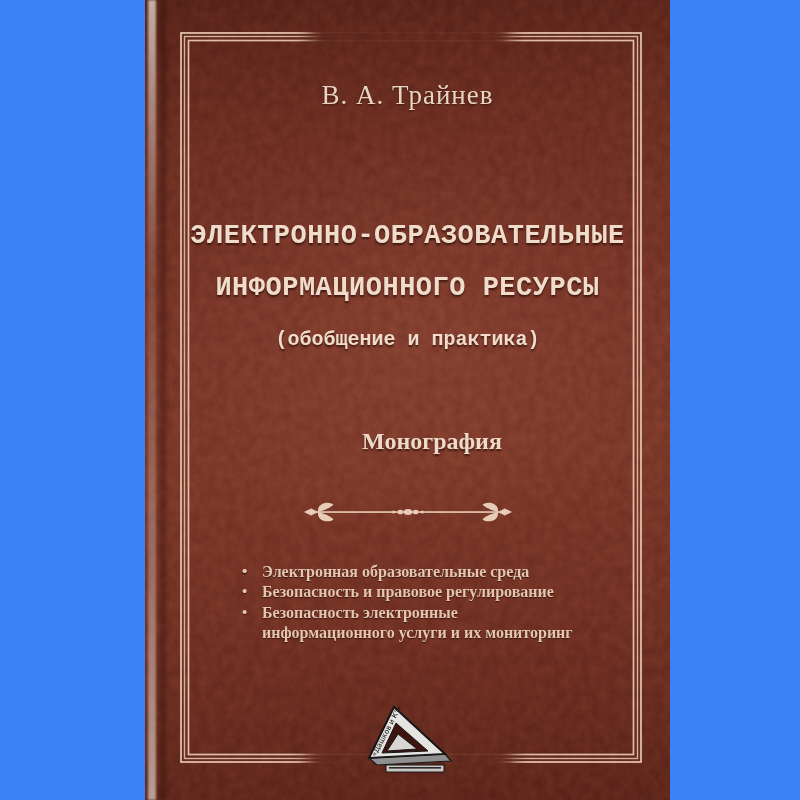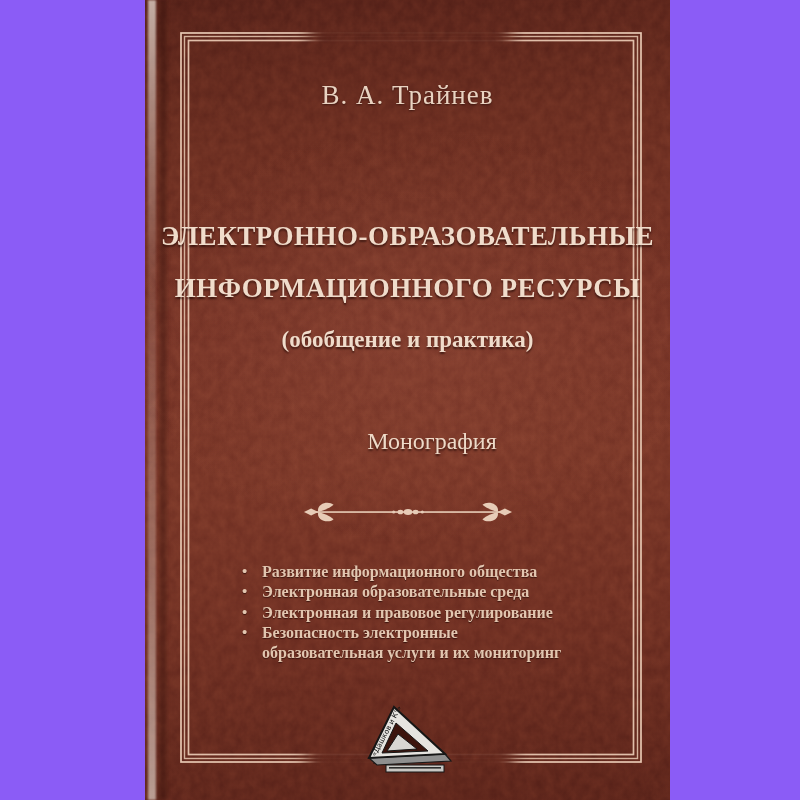--- a/index.html
+++ b/index.html
@@ -1,21 +1,21 @@
 <!DOCTYPE html>
 <html><head>
 <meta charset="utf-8">
 <style>
   html,body { margin:0; padding:0; }
   body {
     width:800px; height:800px; overflow:hidden;
     background:#ffffff;
     font-family:"Liberation Serif","DejaVu Serif",serif;
   }
-  .stage { position:relative; width:800px; height:800px; background:#8b5cf6; }
+  .stage { position:relative; width:800px; height:800px; background:#3b82f6; }
 
   
   .book {
     position:absolute; left:145px; top:0; width:525px; height:800px;
     background:
       radial-gradient(ellipse 420px 300px at 52% 42%, rgba(170,95,72,.20), rgba(0,0,0,0) 70%),
       linear-gradient(176deg, #4e1d16 0%, #63281d 18%, #6e2d22 42%, #713023 58%, #682a1f 76%, #531f17 100%);
     overflow:hidden;
   }
   .texture { position:absolute; left:0; top:0; width:525px; height:800px; opacity:.8; mix-blend-mode:soft-light; }
@@ -34,27 +34,27 @@
   .author {
     position:absolute; left:0; top:80px; width:525px; height:30px;
     line-height:30px; text-align:center;
     font-size:27px; letter-spacing:1px; color:#e9d3c1;
     text-shadow:0 1px 2px rgba(25,4,0,.6);
   }
   .title-block { position:absolute; left:0; top:210px; width:525px; text-align:center; }
   .title-line {
     height:52px; line-height:52px; white-space:nowrap;
     font-size:27px; font-weight:bold; letter-spacing:.5px;
-    color:#f0dccb; text-shadow:0 2px 2px rgba(25,4,0,.6);
+    color:#f0dccb; text-shadow:0 2px 2px rgba(25,4,0,.6);font-family:Liberation Mono, monospace;
   }
-  .subtitle-line { font-size:23px; letter-spacing:0; }
+  .subtitle-line { font-size:20px; letter-spacing:0; }
   .edition {
     position:absolute; left:0; top:426px; width:574px; height:30px;
     line-height:30px; text-align:center;
-    font-size:24px; font-weight:normal; color:#eedac8;
+    font-size:24px; font-weight:bold; color:#eedac8;
     text-shadow:0 2px 2px rgba(25,4,0,.6);
   }
 
   .ornament { position:absolute; left:50%; top:498px; transform:translateX(-50%); }
 
   
   .topics {
     position:absolute; left:95px; top:562px; width:370px;
     margin:0; padding:0; list-style:none;
     font-size:16px; font-weight:bold; line-height:20.3px;
@@ -129,34 +129,33 @@
           <polygon points="1,14 8.5,10.3 16,14 8.5,17.7"></polygon>
           <path d="M16,14 C13.5,5 27,1.5 32,6.5 C28,10.2 21.5,12.3 16,14 Z"></path>
           <path d="M16,14 C13.5,23 27,26.5 32,21.5 C28,17.8 21.5,15.7 16,14 Z"></path>
         </g>
       </g>
     </svg>
 
     <ul class="topics">
       <li>
         <span class="bullet">•</span>
-        <div>Развитие информационного общества</div>
       </li>
       <li>
         <span class="bullet">•</span>
         <div>Электронная образовательные среда</div>
       </li>
       <li>
         <span class="bullet">•</span>
-        <div>Электронная и правовое регулирование</div>
+        <div>Безопасность и правовое регулирование</div>
       </li>
       <li>
         <span class="bullet">•</span>
         <div>Безопасность электронные</div>
-        <div>образовательная услуги и их мониторинг</div>
+        <div>информационного услуги и их мониторинг</div>
       </li>
     </ul>
 
     <svg class="logo" width="102" height="72" viewBox="0 0 102 72">
       <g>
 
         <polygon points="42,8 96,56 18,60" fill="rgba(20,5,2,.45)"></polygon>
 
         <polygon points="90,50 96,57 22,61 14,54" fill="#8f8f8f" stroke="#1a1a1a" stroke-width="1.2"></polygon>
 

